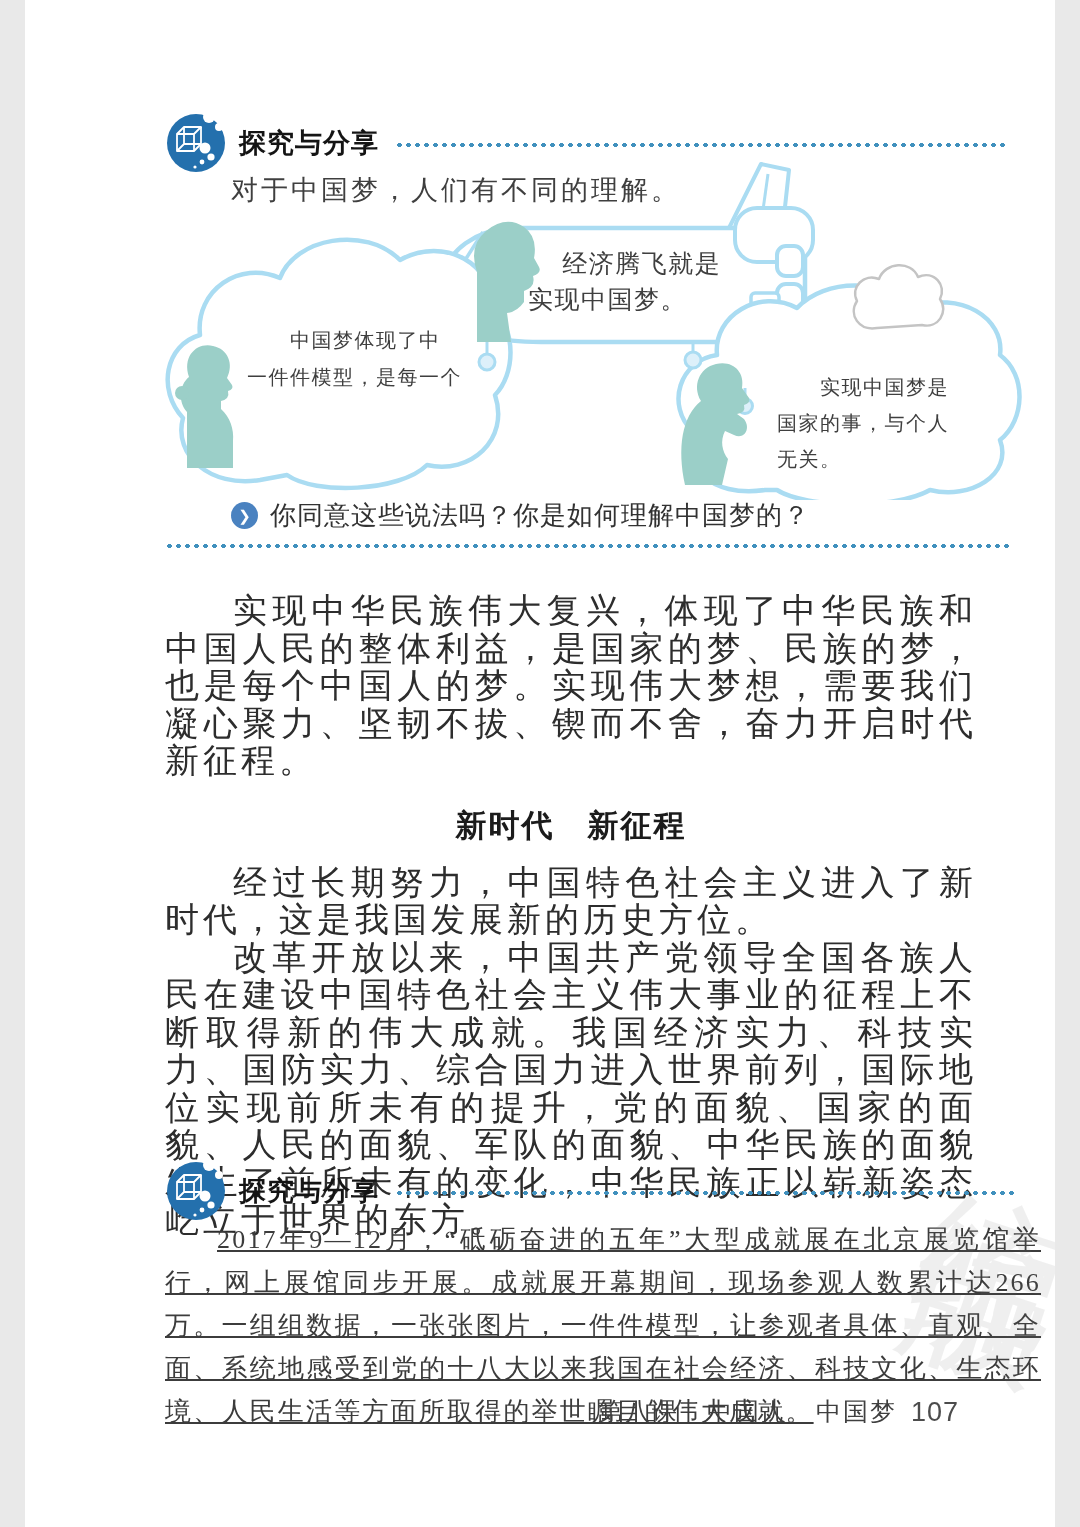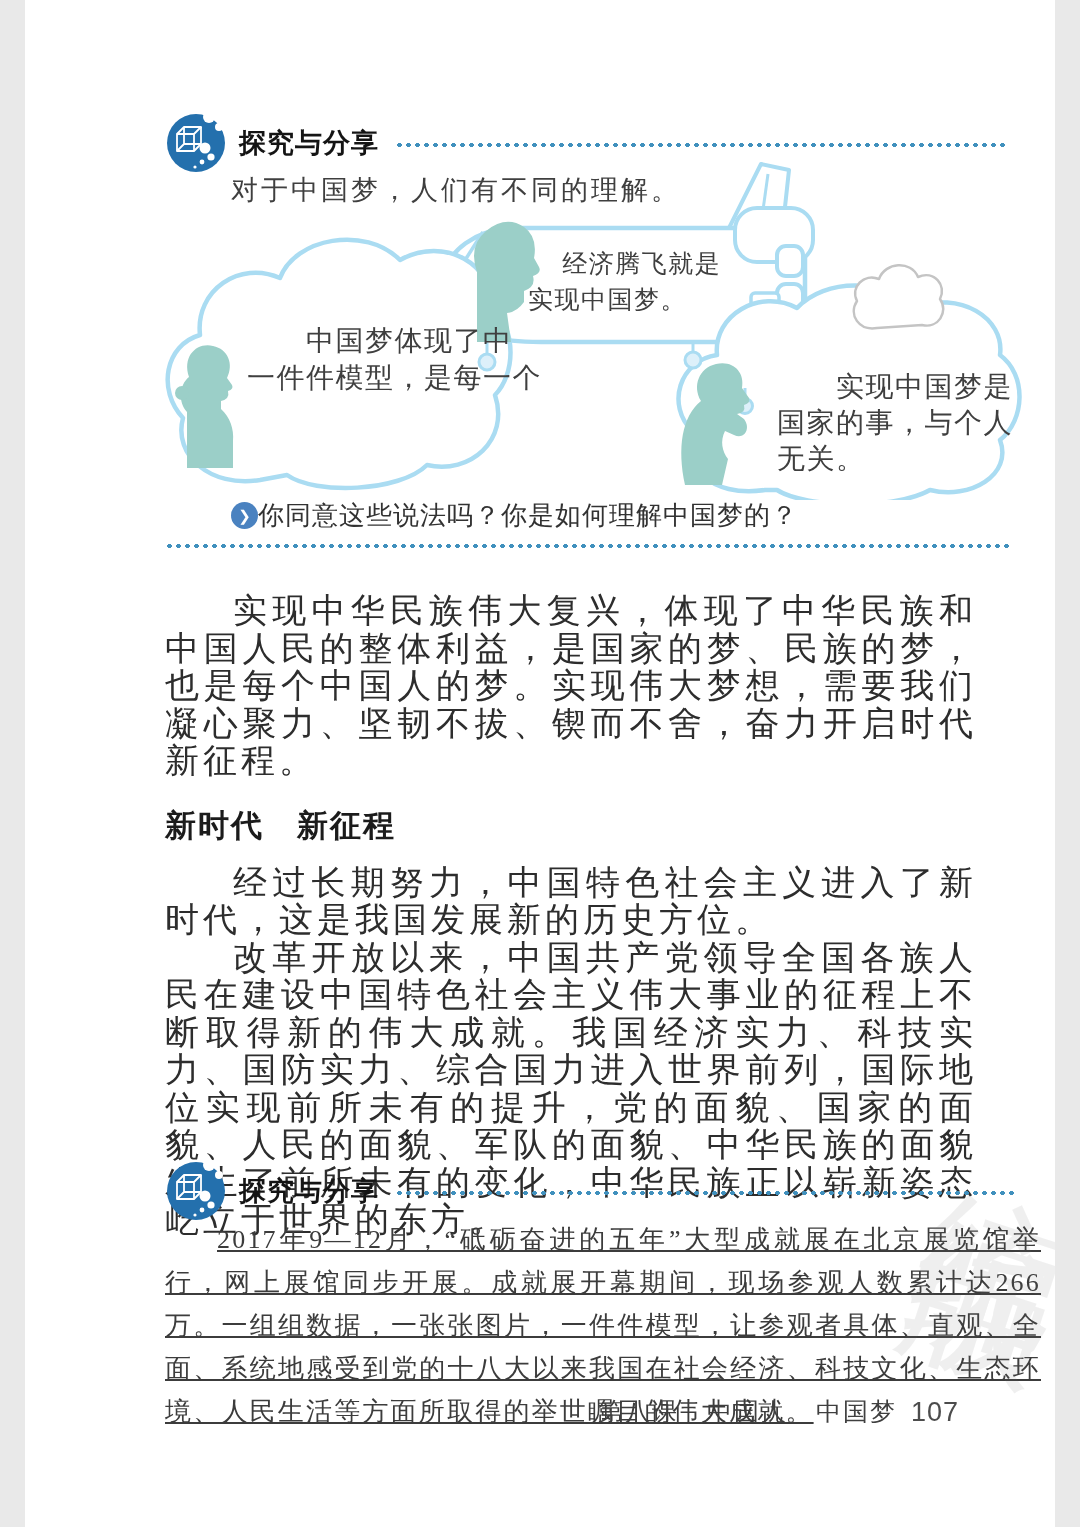--- a/index.html
+++ b/index.html
@@ -24,46 +24,47 @@
   .dotted-sep {
     position:absolute; height:6px;
     background-image:radial-gradient(circle, #4090bd 2.1px, rgba(0,0,0,0) 2.3px);
     background-size:9px 6px; background-position:0 50%; background-repeat:repeat-x;
   }
   
   .kai { font-family:"Liberation Serif","DejaVu Serif",serif; color:#3f3f3f; }
   .intro { position:absolute; left:206px; top:172px; font-size:27px; letter-spacing:3px; }
   .illustration { position:absolute; left:140px; top:150px; width:860px; height:350px; }
   .illustration svg { position:absolute; left:0; top:0; }
-  .bubble-text { position:absolute; font-size:28px; letter-spacing:1.5px; line-height:37px; }
+  .bubble-text { position:absolute; font-size:20px; letter-spacing:1.5px; line-height:37px; }
   .bubble-text div { white-space:nowrap; }
   .plane-text { left:363px; top:96px; font-size:25px; line-height:36px; }
   .left-cloud-text { left:82px; top:172px; }
   .right-cloud-text { left:612px; top:219px; line-height:36px; }
   
   .question-row { position:absolute; left:206px; top:498px; display:flex; align-items:center; }
   .q-icon {
     width:27px; height:27px; border-radius:50%; background:#4a82c0; color:#fff;
     display:inline-flex; align-items:center; justify-content:center;
     font-family:"DejaVu Sans",sans-serif; font-size:15px; font-weight:bold; flex:0 0 auto;
   }
   .question-text {
-    font-family:"Liberation Sans","DejaVu Sans",sans-serif;
+    margin-left:12px; font-family:"Liberation Sans","DejaVu Sans",sans-serif;
     font-size:26px; color:#323232; letter-spacing:1px; white-space:nowrap;
   }
   
   .main-text { position:absolute; left:140px; top:592px; width:812px; }
   .main-text p {
     font-size:34px; line-height:37.5px; letter-spacing:4px;
     text-align:justify; text-indent:2em; color:#2d2d2d;
   }
   .section-heading {
     font-family:"Liberation Sans","DejaVu Sans",sans-serif;
     font-size:31px; font-weight:bold; color:#1b1b1b; letter-spacing:2px;
     margin:25px 0 17px 0;
+    text-align:center;
   }
   
   .activity-text {
     position:absolute; left:140px; top:1218px; width:876px;
     font-size:26px; line-height:43px; letter-spacing:2.2px;
     text-align:justify; text-indent:2em; color:#3c3c3c;text-decoration:underline;
   }
   
   .footer {
     position:absolute; top:1395px; right:96px; display:flex; align-items:flex-end;

